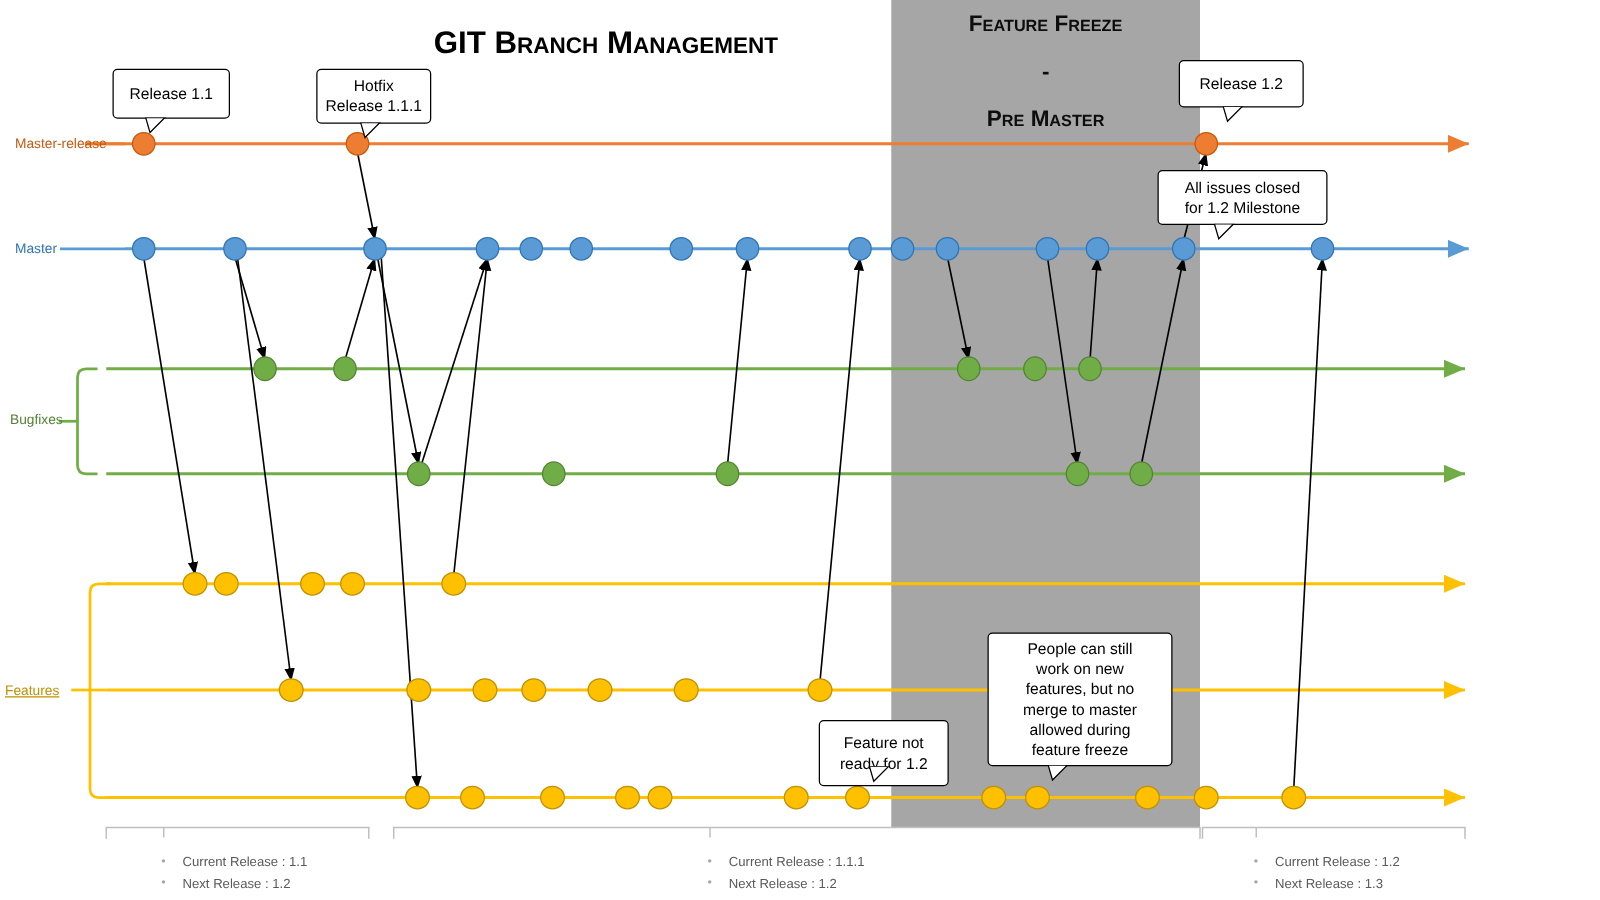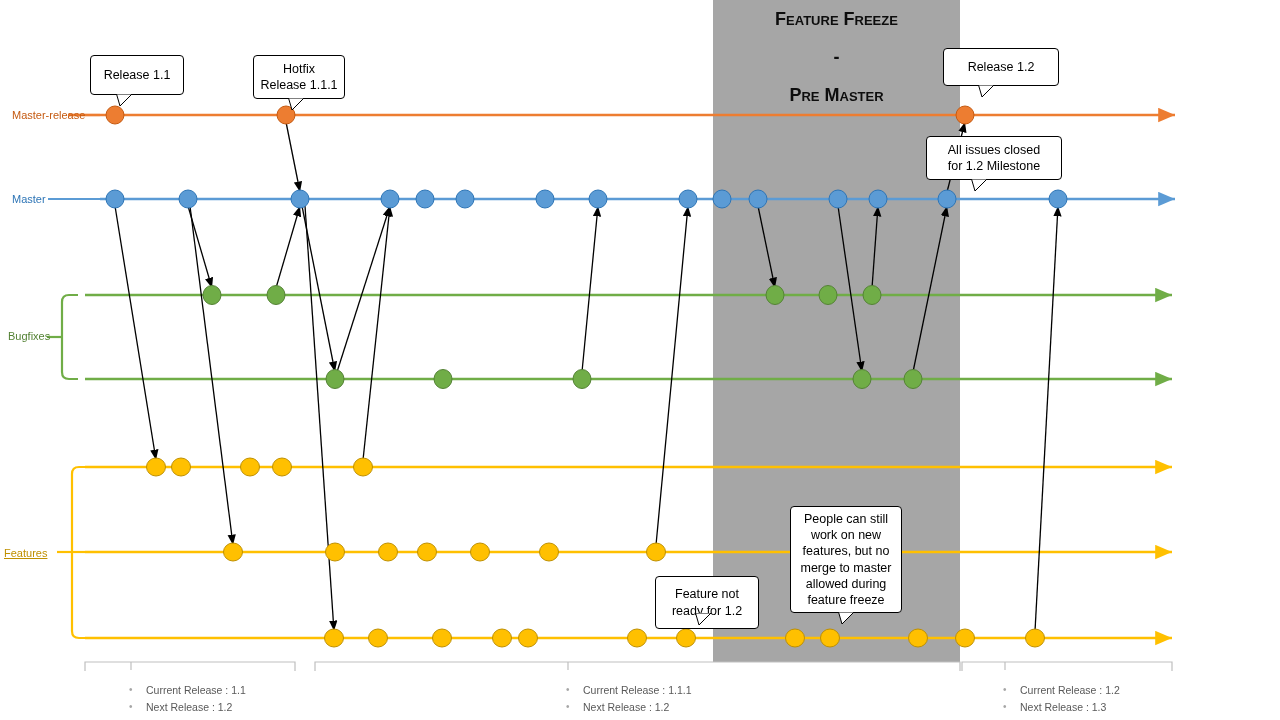--- a/index.html
+++ b/index.html
@@ -168,20 +168,24 @@
     <g id="layer-footer">
         <path d="M 85 671 L 85 662 L 295 662 L 295 671" fill="none" stroke="#bfbfbf" stroke-width="1.2"></path>
         <line x1="131" y1="662" x2="131" y2="670" stroke="#bfbfbf" stroke-width="1.2"></line>
         <path d="M 315 671 L 315 662 L 960 662 L 960 671" fill="none" stroke="#bfbfbf" stroke-width="1.2"></path>
         <line x1="568" y1="662" x2="568" y2="670" stroke="#bfbfbf" stroke-width="1.2"></line>
         <path d="M 962 671 L 962 662 L 1172 662 L 1172 671" fill="none" stroke="#bfbfbf" stroke-width="1.2"></path>
         <line x1="1005" y1="662" x2="1005" y2="670" stroke="#bfbfbf" stroke-width="1.2"></line>
       </g>
   </svg>
 
+  <div class="title" id="diagram-title">
+    <span>GIT</span>
+    <span class="smallcap" style="font-variant:small-caps;font-size:25px;">Branch Management</span>
+  </div>
 
   <div class="title" id="freeze-title">
     <div style="font-variant:small-caps;">Feature Freeze</div>
     <div>-</div>
     <div style="font-variant:small-caps;">Pre Master</div>
   </div>
 
   <div class="branch-label lbl-master-release" style="left:12px;top:109px;">Master-release</div>
   <div class="branch-label lbl-master" style="left:12px;top:193px;">Master</div>
   <div class="branch-label lbl-bugfixes" style="left:8px;top:330px;">Bugfixes</div>
@@ -193,39 +197,39 @@
       </div>
       <svg width="18" height="14" style="position: absolute; left: 116.32px; top: 94px;">
         <path d="M 0.5,0 L 16,0 L 4,12 Z" fill="#ffffff" stroke="#000000" stroke-width="1"></path>
       </svg>
       <div class="callout" style="left: 253px; top: 55px; width: 92px; height: 44px;">
         <span>Hotfix<br>Release 1.1.1</span>
       </div>
       <svg width="18" height="14" style="position: absolute; left: 287.98px; top: 98px;">
         <path d="M 0.5,0 L 16,0 L 4,12 Z" fill="#ffffff" stroke="#000000" stroke-width="1"></path>
       </svg>
-      <div class="callout" style="left: 943px; top: 48px; width: 116px; height: 38px;">
+      <div class="callout" style="left: 943px; top: 48px; width: 100px; height: 38px;">
         <span>Release 1.2</span>
       </div>
       <svg width="18" height="14" style="position: absolute; left: 977.96px; top: 85px;">
         <path d="M 0.5,0 L 16,0 L 4,12 Z" fill="#ffffff" stroke="#000000" stroke-width="1"></path>
       </svg>
       <div class="callout" style="left: 926px; top: 136px; width: 136px; height: 44px;">
         <span>All issues closed<br>for 1.2 Milestone</span>
       </div>
       <svg width="18" height="14" style="position: absolute; left: 970.64px; top: 179px;">
         <path d="M 0.5,0 L 16,0 L 4,12 Z" fill="#ffffff" stroke="#000000" stroke-width="1"></path>
       </svg>
       <div class="callout" style="left: 655px; top: 576px; width: 104px; height: 53px; align-items: center;">
         <span>Feature not<br>ready for 1.2</span>
       </div>
       <svg width="18" height="14" style="position: absolute; left: 694.52px; top: 613px;">
         <path d="M 0.5,0 L 16,0 L 4,12 Z" fill="#ffffff" stroke="#000000" stroke-width="1"></path>
       </svg>
-      <div class="callout" style="left: 790px; top: 506px; width: 112px; height: 107px;">
+      <div class="callout" style="left: 790px; top: 506px; width: 148px; height: 107px;">
         <span>People can still<br>work on new<br>features, but no<br>merge to master<br>allowed during<br>feature freeze</span>
       </div>
       <svg width="18" height="14" style="position: absolute; left: 838.3px; top: 612px;">
         <path d="M 0.5,0 L 16,0 L 4,12 Z" fill="#ffffff" stroke="#000000" stroke-width="1"></path>
       </svg>
     </div>
 
   <div id="footer-layer">
       <div class="note-bullet" style="left: 129px; top: 684px;">•</div>
       <div class="note-text" style="left: 146px; top: 684px;">Current Release : 1.1</div>

